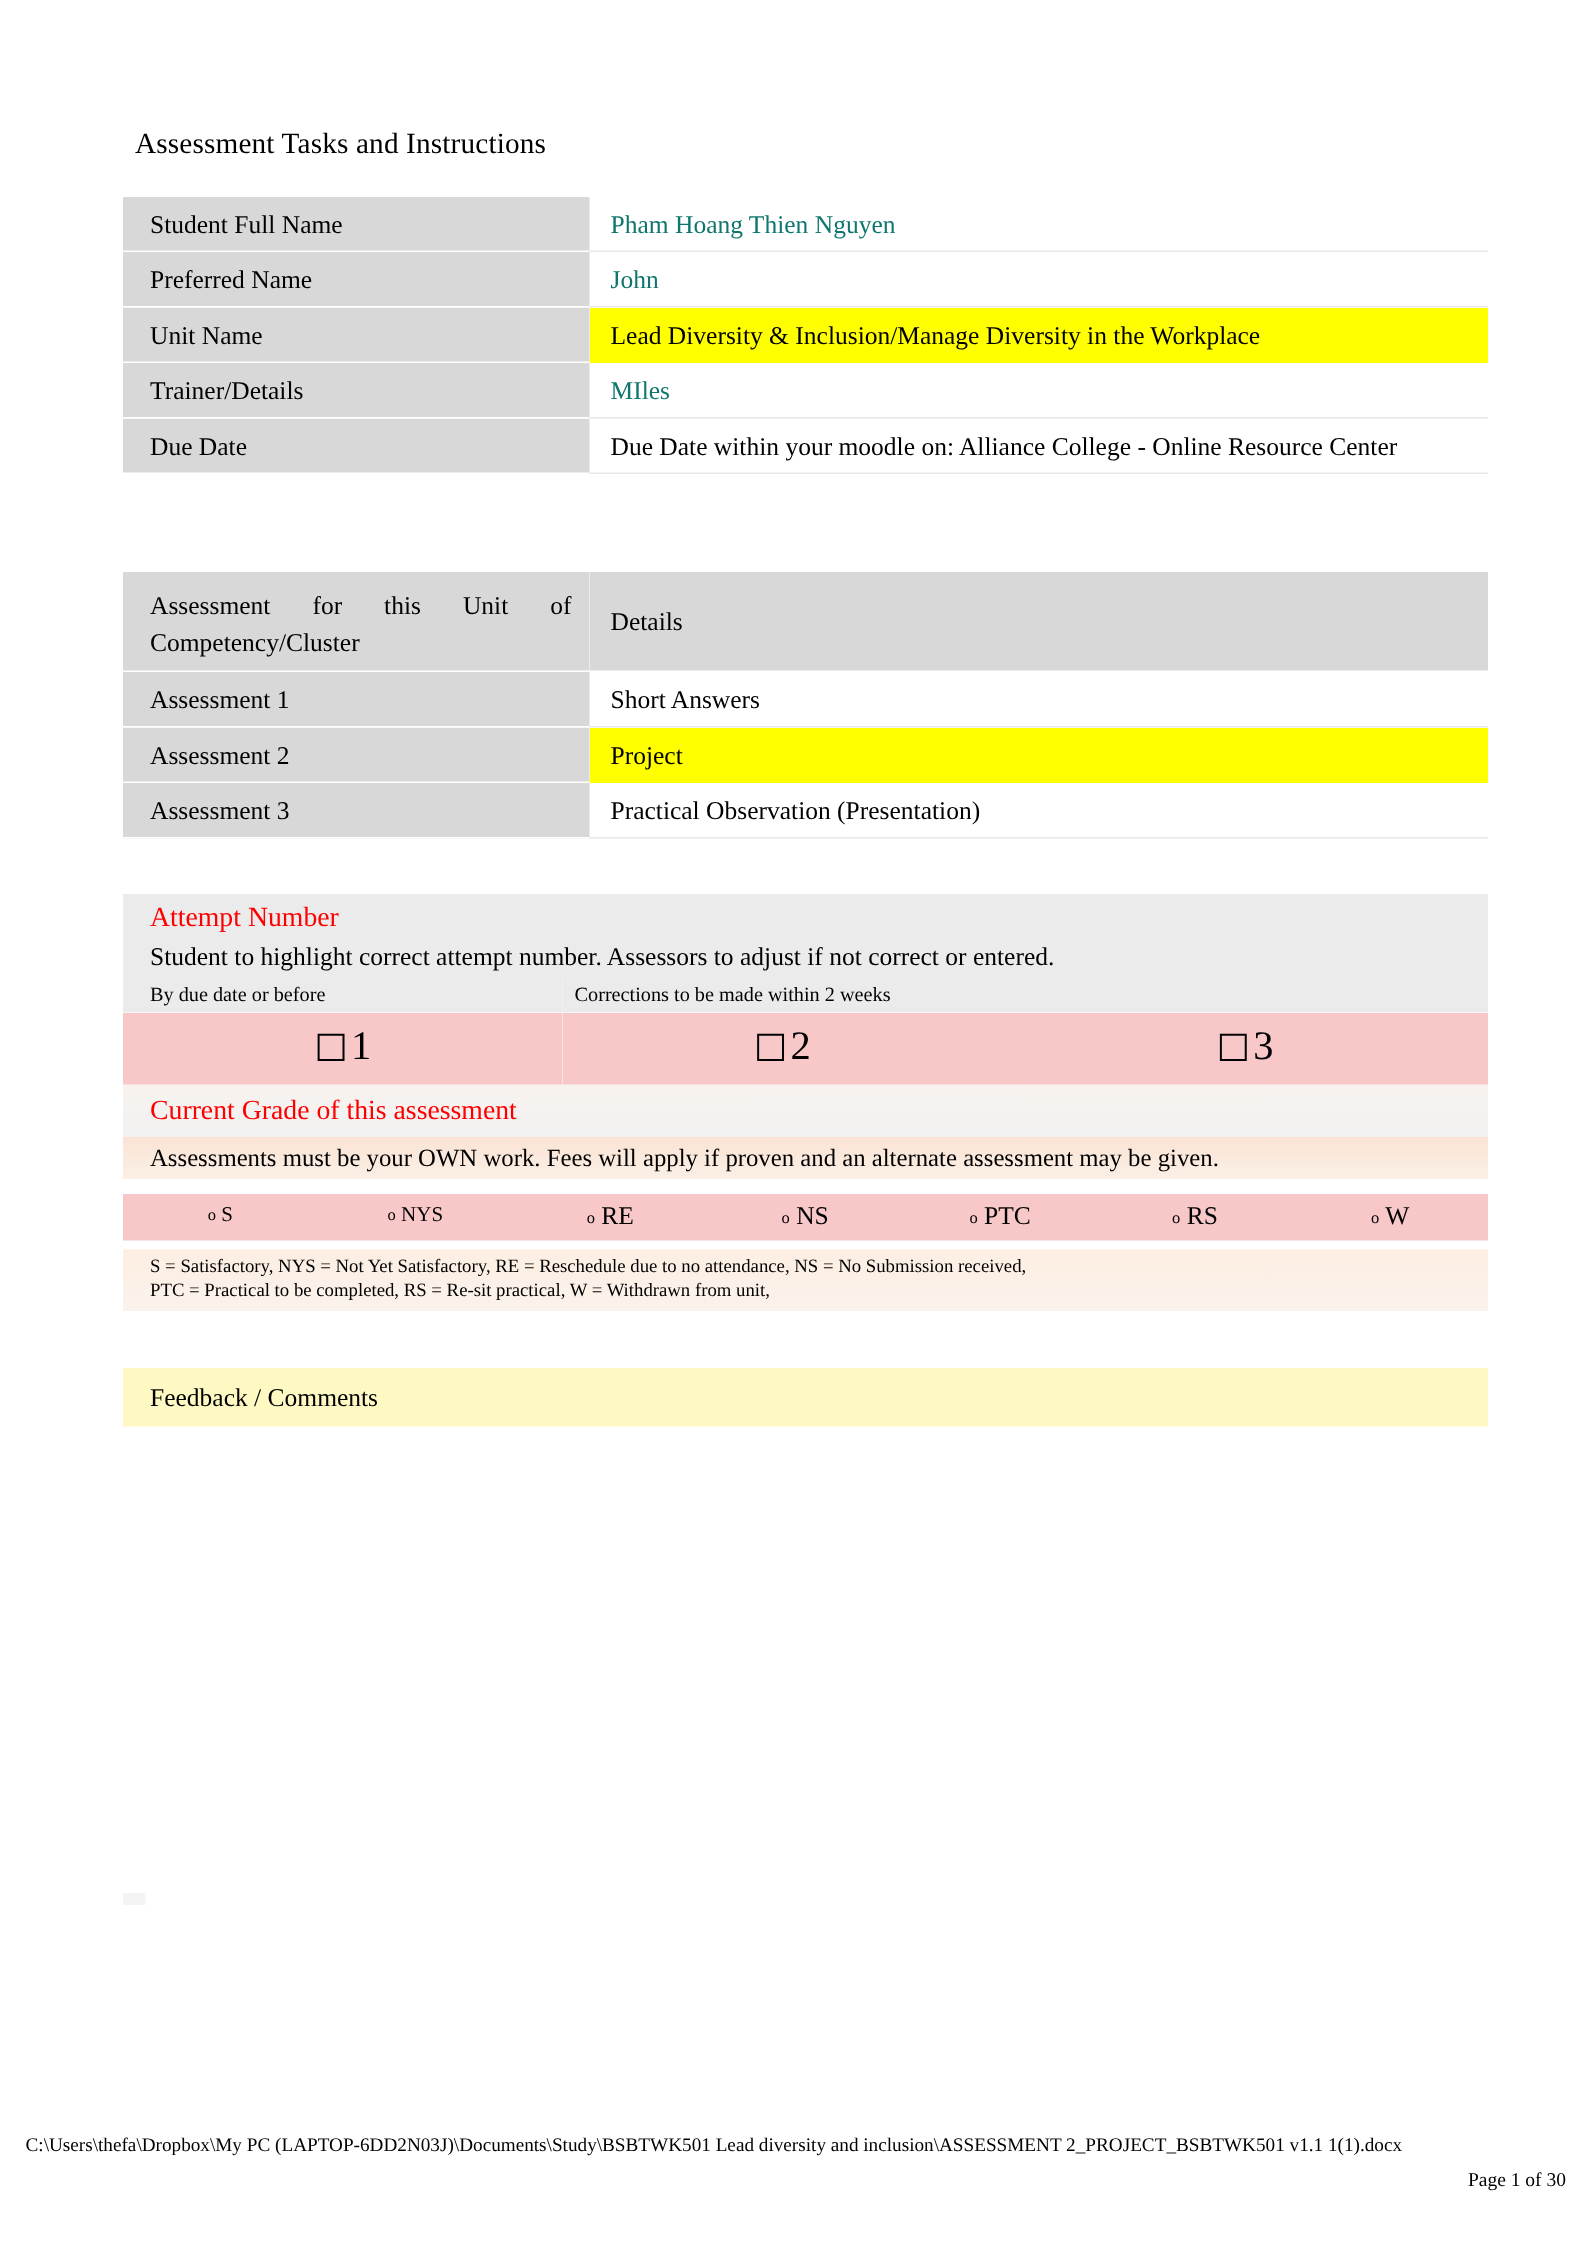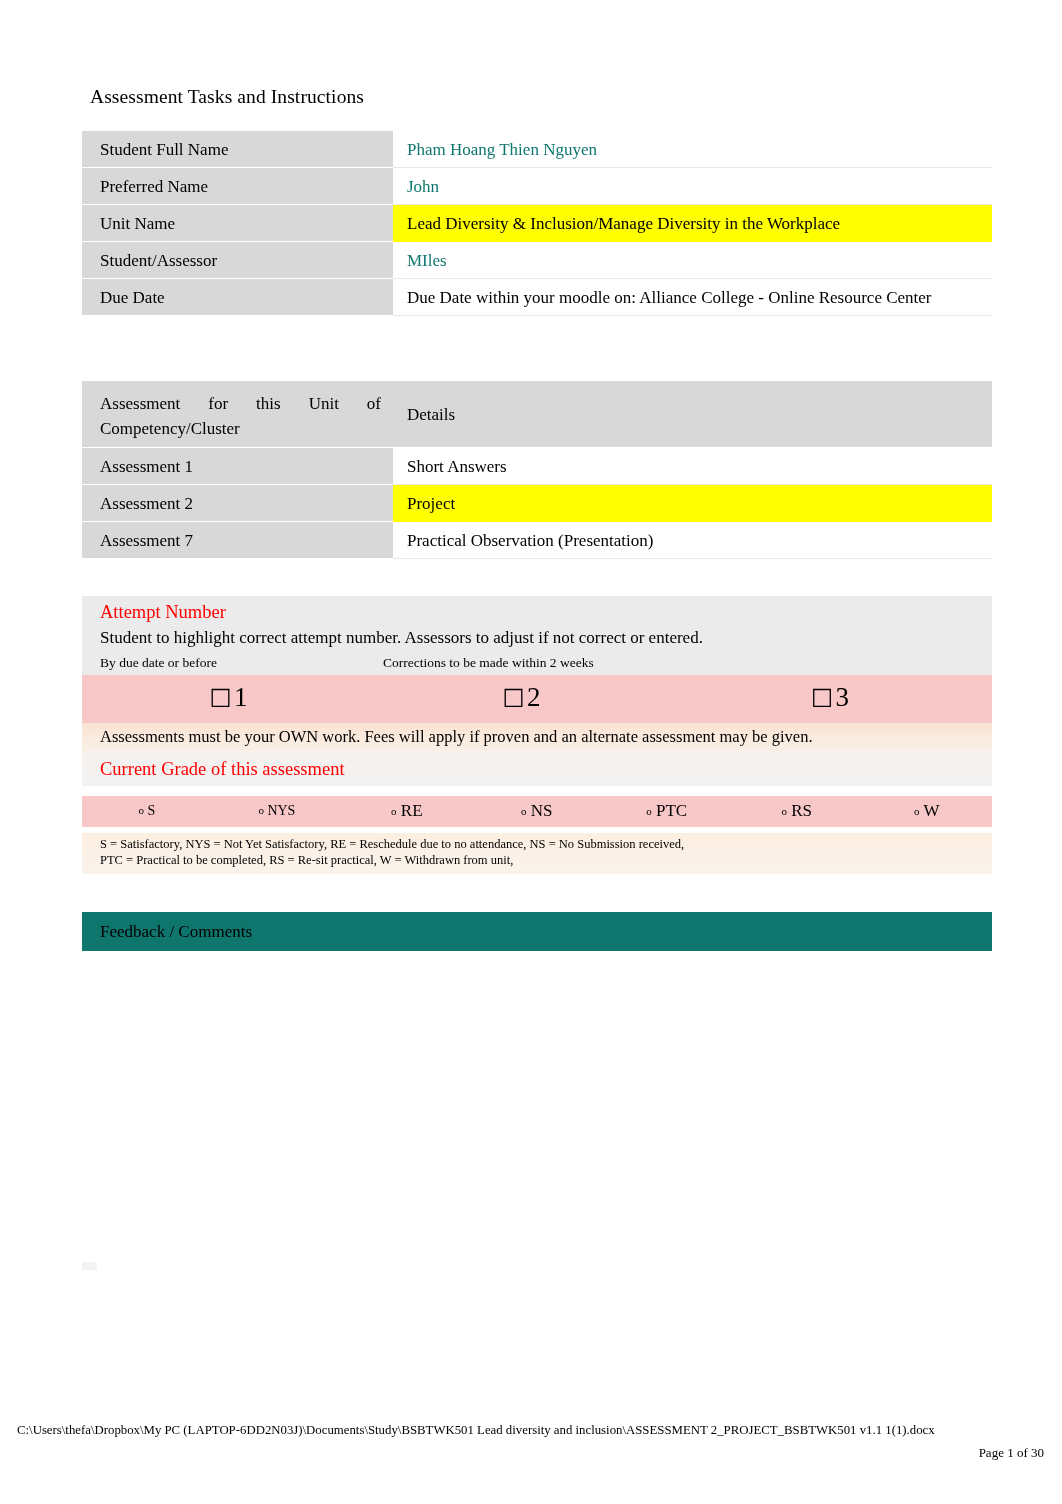--- a/index.html
+++ b/index.html
@@ -175,21 +175,21 @@
     background: linear-gradient(#fdeee2, #faf3ec) !important;
     font-size: 12.5px;
     line-height: 16px;
     padding: 3px 0 6px 18px !important;
     margin-left: 28px;
   }
 
   
   #tbl-feedback { top: 912px; }
   .fb-head {
-    background: #0f766e;
+    background: #fef9c3;
     font-size: 17px;
     line-height: 24px;
     padding: 8px 0 8px 18px !important;
     position: relative;
   }
   .fb-head::after {
     content: "";
     position: absolute;
     left: 0; right: 0; bottom: 0;
     height: 1px;
@@ -252,21 +252,21 @@
         <span class="blue">John</span>
       </td>
     </tr>
     <tr>
       <td class="lbl">Unit Name</td>
       <td class="val yellowfill">
         <span>Lead Diversity &amp; Inclusion/Manage Diversity in the Workplace</span>
       </td>
     </tr>
     <tr>
-      <td class="lbl">Student/Assessor</td>
+      <td class="lbl">Trainer/Details</td>
       <td class="val">
         <span class="blue">MIles</span>
       </td>
     </tr>
     <tr>
       <td class="lbl">Due Date</td>
       <td class="val">
         <span>Due Date within your moodle on: Alliance College - Online Resource Center</span>
       </td>
     </tr>
@@ -288,21 +288,21 @@
         <span>Short Answers</span>
       </td>
     </tr>
     <tr>
       <td class="lbl">Assessment 2</td>
       <td class="val yellowfill">
         <span>Project</span>
       </td>
     </tr>
     <tr>
-      <td class="lbl">Assessment 7</td>
+      <td class="lbl">Assessment 3</td>
       <td class="val">
         <span>Practical Observation (Presentation)</span>
       </td>
     </tr>
   </tbody>
     </table>
 
   <table class="tbl" id="tbl-attempt">
     <colgroup>
       <col style="width:293px">
@@ -331,25 +331,25 @@
       </td>
       <td class="attempt-cell">
         <span class="chk">☐</span><span>2</span>
       </td>
       <td class="attempt-cell">
         <span class="chk">☐</span><span>3</span>
       </td>
     </tr>
 
     <tr>
+      <td class="grade-head" colspan="3">Current Grade of this assessment</td>
+    </tr>
+
+    <tr>
       <td class="own-row" colspan="3">Assessments must be your OWN work. Fees will apply if proven and an alternate assessment may be given.</td>
-    </tr>
-
-    <tr>
-      <td class="grade-head" colspan="3">Current Grade of this assessment</td>
     </tr>
   </tbody>
     </table>
 
   <table class="tbl" id="tbl-grade" style="top:796px;">
     <colgroup>
       <col style="width:14.28%">
         <col style="width:14.28%">
         <col style="width:14.28%">
       <col style="width:14.28%">

